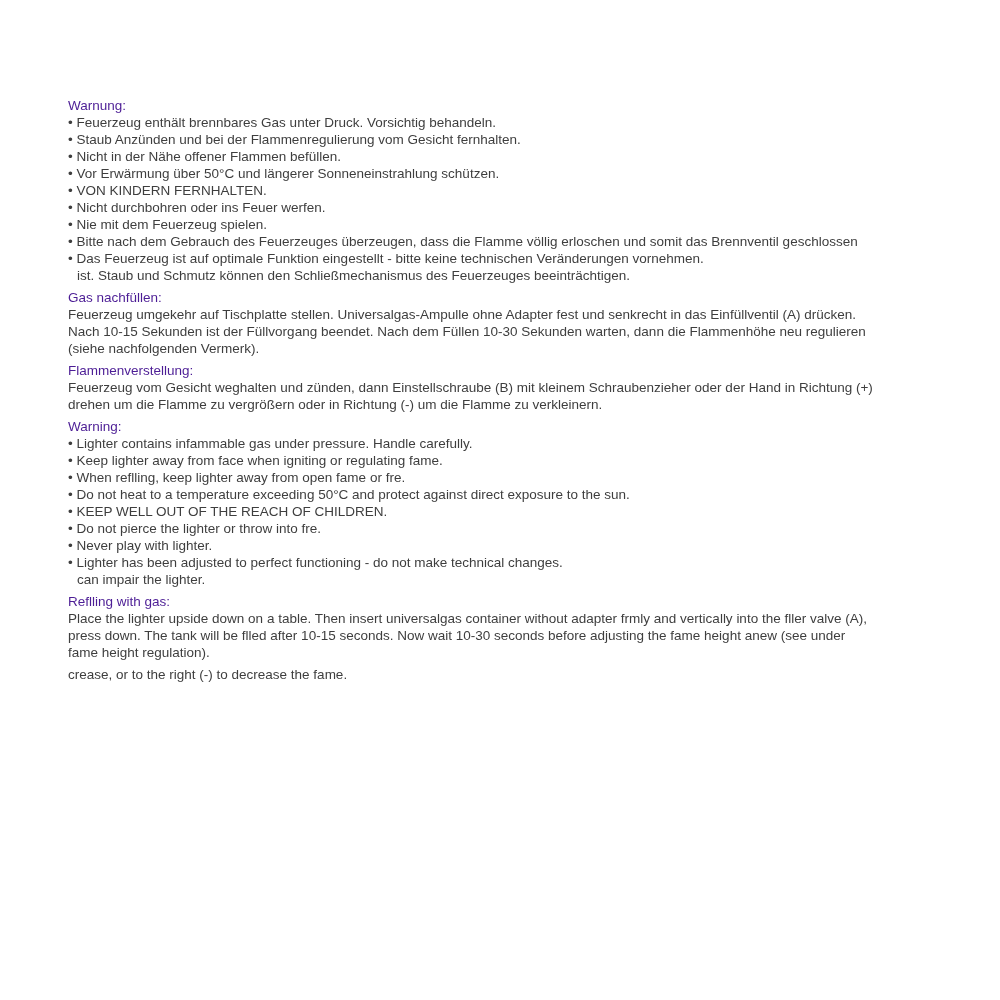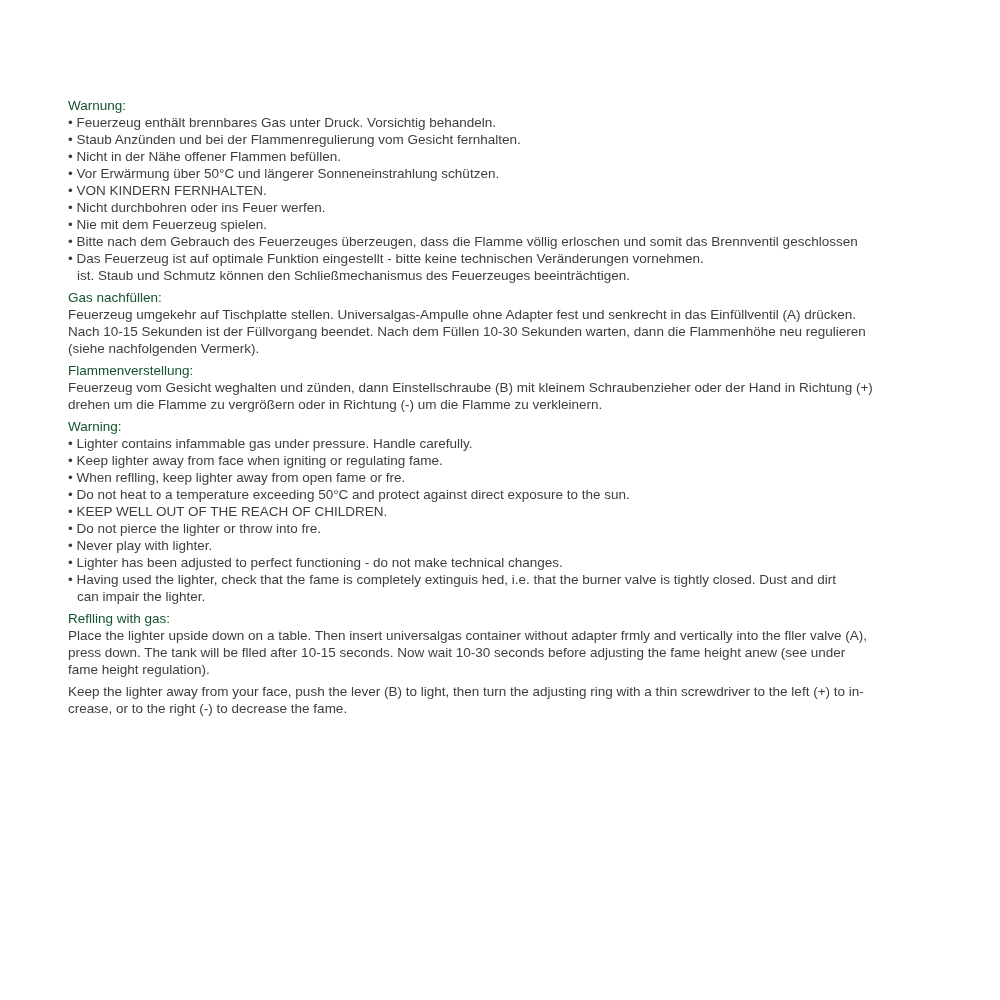--- a/index.html
+++ b/index.html
@@ -20,21 +20,21 @@
     color: #3e3e3e;
     overflow: hidden;
   }
   .section {
     margin: 0 0 0 0;
   }
   .section + .section {
     margin-top: 5px;
   }
   .section-heading {
-    color: #14532d;
+    color: #4c1d95;
     font-weight: 400;
     white-space: nowrap;
   }
   .line {
     white-space: nowrap;
   }
   .line.cont {
     padding-left: 9px;
   }
   .bullet-glyph {
@@ -73,27 +73,25 @@
       <section class="section">
         <div class="section-heading">Warning:</div>
         <div class="line bullet"><span class="bullet-glyph">• </span><span>Lighter contains infammable gas under pressure. Handle carefully.</span></div>
         <div class="line bullet"><span class="bullet-glyph">• </span><span>Keep lighter away from face when igniting or regulating fame.</span></div>
         <div class="line bullet"><span class="bullet-glyph">• </span><span>When reflling, keep lighter away from open fame or fre.</span></div>
         <div class="line bullet"><span class="bullet-glyph">• </span><span>Do not heat to a temperature exceeding 50°C and protect against direct exposure to the sun.</span></div>
         <div class="line bullet"><span class="bullet-glyph">• </span><span>KEEP WELL OUT OF THE REACH OF CHILDREN.</span></div>
         <div class="line bullet"><span class="bullet-glyph">• </span><span>Do not pierce the lighter or throw into fre.</span></div>
         <div class="line bullet"><span class="bullet-glyph">• </span><span>Never play with lighter.</span></div>
         <div class="line bullet"><span class="bullet-glyph">• </span><span>Lighter has been adjusted to perfect functioning - do not make technical changes.</span></div>
-        <div class="line bullet"><span class="bullet-glyph">• </span><span>Having used the lighter, check that the fame is completely extinguis hed, i.e. that the burner valve is tightly closed. Dust and dirt</span></div>
         <div class="line cont">can impair the lighter.</div>
       </section>
       <section class="section">
         <div class="section-heading">Reflling with gas:</div>
         <div class="line text">Place the lighter upside down on a table. Then insert universalgas container without adapter frmly and vertically into the fller valve (A),</div>
         <div class="line text">press down. The tank will be flled after 10-15 seconds. Now wait 10-30 seconds before adjusting the fame height anew (see under</div>
         <div class="line text">fame height regulation).</div>
       </section>
       <section class="section">
-        <div class="line text">Keep the lighter away from your face, push the lever (B) to light, then turn the adjusting ring with a thin screwdriver to the left (+) to in-</div>
         <div class="line text">crease, or to the right (-) to decrease the fame.</div>
       </section>
     </div>
 </main>
 
 </body></html>

